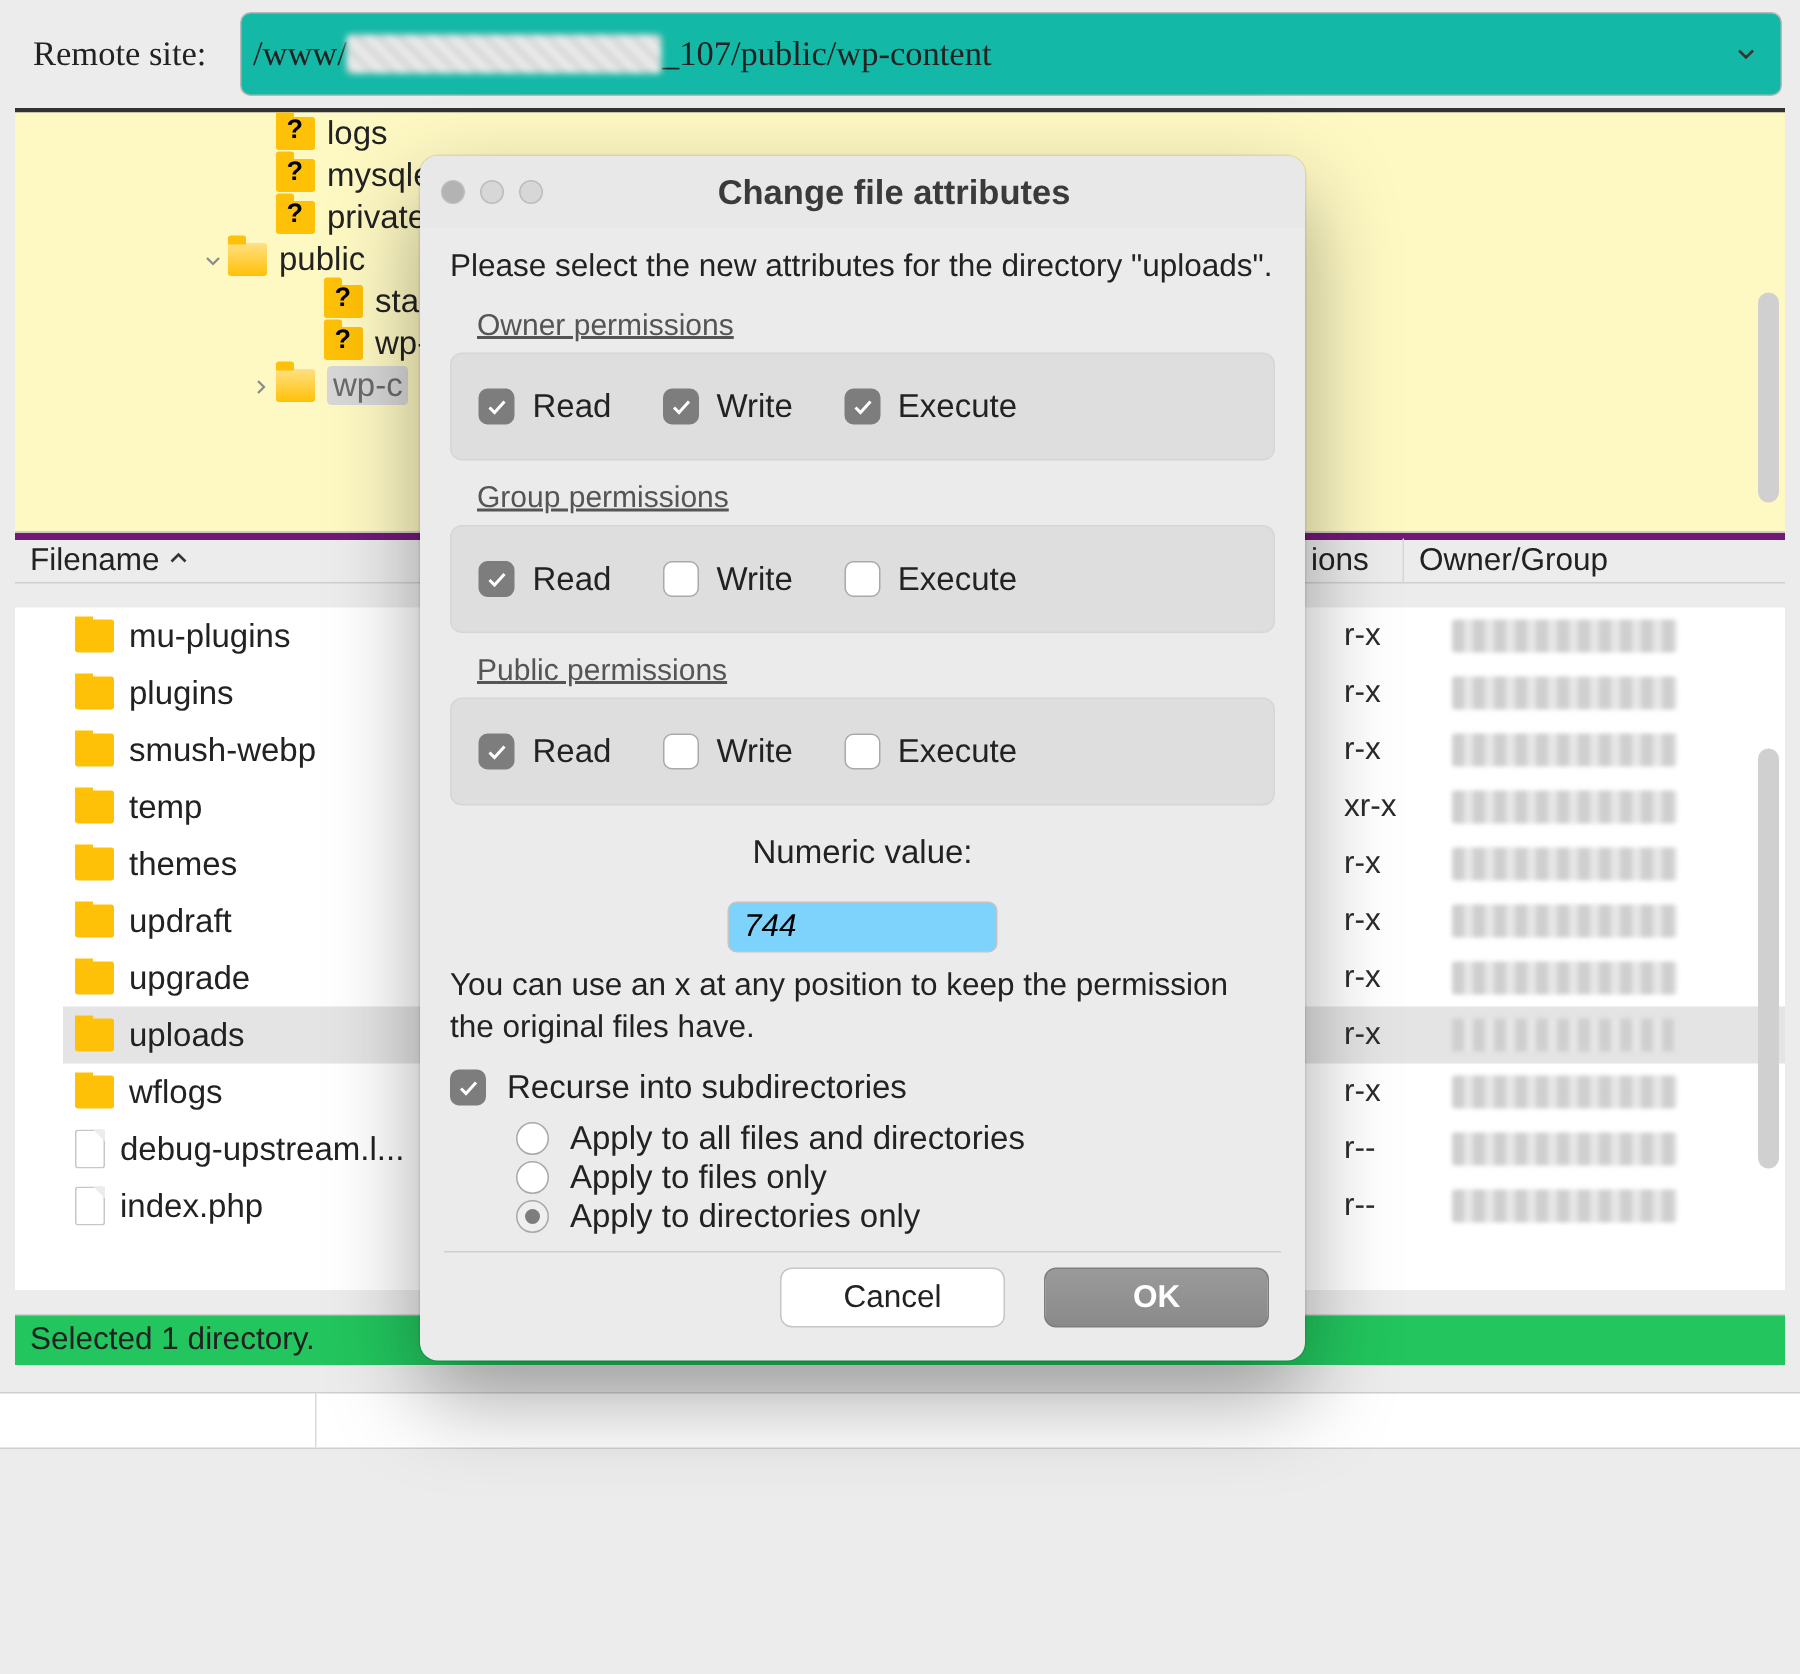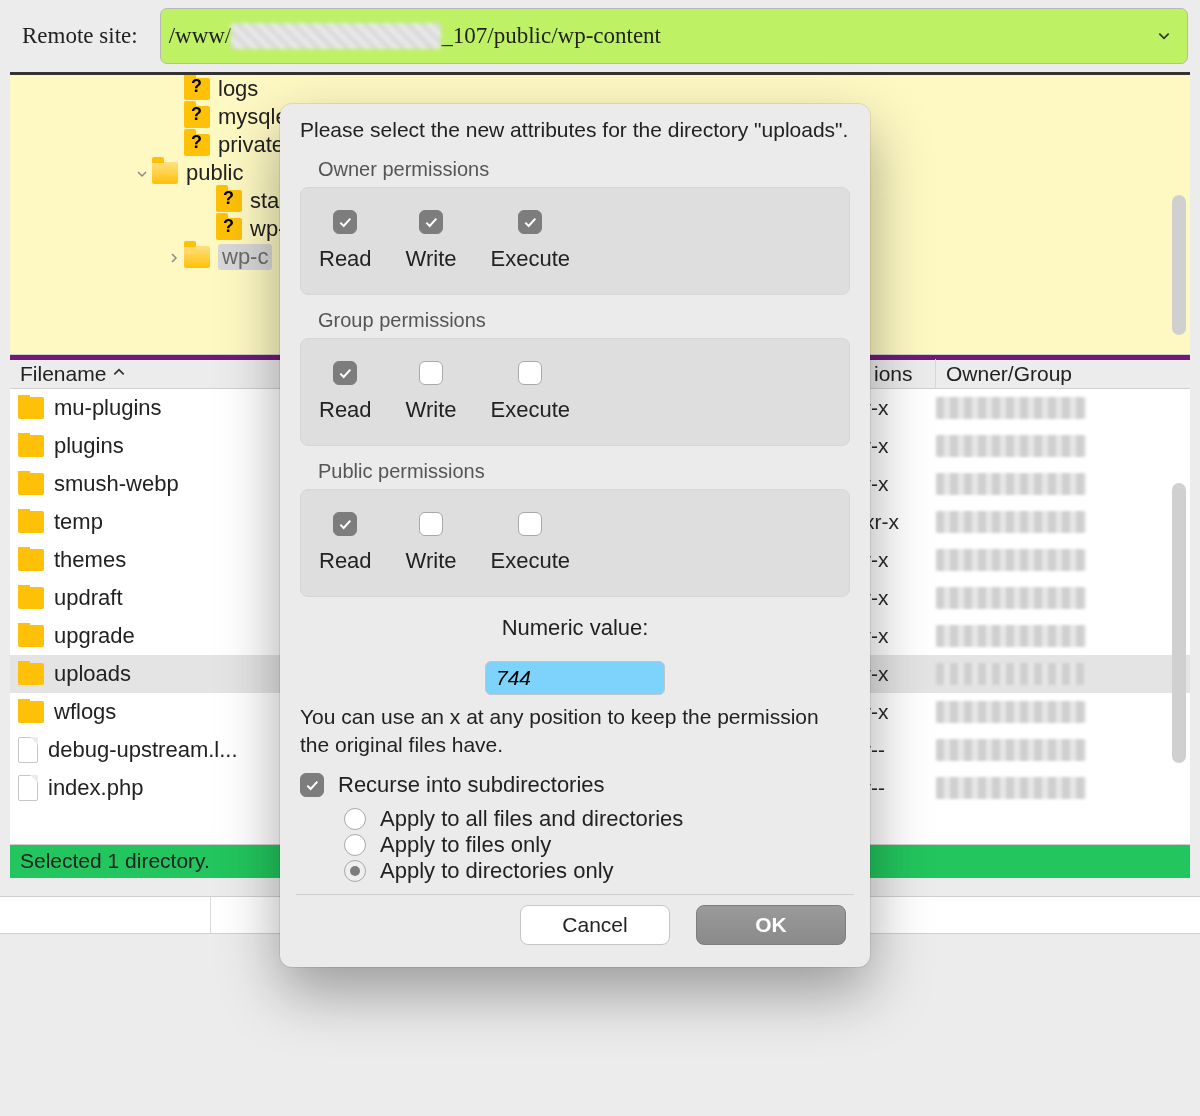--- a/index.html
+++ b/index.html
@@ -26,21 +26,21 @@
     padding: 8px 12px 6px 22px;
     gap: 22px;
     background: #ececec;
     font-family: Liberation Serif, serif;
   }
   .addr-label { font-size: 23px; color: #222; }
   .addr-box {
     flex: 1;
     display: flex;
     align-items: center;
-    background: #bef264;
+    background: #14b8a6;
     border: 1px solid #b8b8b8;
     border-radius: 7px;
     padding: 20px 8px;
     height: 56px;
   }
   .addr-text { font-size: 23px; white-space: nowrap; }
   .addr-mask {
     display: inline-block;
     width: 210px; height: 26px;
     background: repeating-linear-gradient(45deg,#d8d8d8 0 5px,#ececec 5px 10px);
@@ -124,24 +124,25 @@
     display:flex; align-items:center; gap:6px;
   }
   .col-filename { width: 854px; }
   .col-perm { width: 72px; overflow:hidden;}
   .col-owner { width: 180px; }
   .sort-caret { font-size:14px; }
 
   
   .file-list {
     background:#fff;
-    margin: 0 10px;
+    margin: 16px 10px;
     position: relative;
     height: 455px;
     overflow: hidden;
+    padding-left: 32px;
   }
   .file-scroll {
     position: absolute; right: 4px; top: 94px;
     width: 14px; height: 280px;
     background:#d0d0d0; border-radius:8px;
   }
   .file-row {
     display:flex; align-items:center;
     height: 38px;
     padding-left: 8px;
@@ -238,33 +239,33 @@
   .dlg-body {
     padding: 12px 20px 14px 20px;
     font-size: 21px;
     color:#222;
   }
   .dlg-lead { line-height:1.35; }
   .perm-group { margin-top: 14px; }
   .perm-caption {
     color:#555; font-size:20px;
     padding: 0 6px 6px 18px;
+    text-decoration: underline;
   }
   .perm-box {
     background:#dedede;
     border:1px solid #d6d6d6;
     border-radius:8px;
     padding: 22px 18px;
     display:flex; gap:34px; align-items:center;
   }
   .ck {
     display:flex; align-items:center; gap:12px;
     font-size:22px; color:#222;
     cursor:pointer;
-    flex-direction:column;
   }
   .ck-box {
     width:24px; height:24px; border-radius:6px;
     border:1px solid #a9a9a9; background:#fff;
     display:flex; align-items:center; justify-content:center;
   }
   .ck-box.on {
     background:#7d7d7d; border-color:#7d7d7d;
   }
   .ck-box.on svg { display:block; }
@@ -518,20 +519,28 @@
 
   <div class="statusbar">
     <span>Selected 1 directory.</span>
   </div>
 
   <div class="bottom-strip">
     <div class="seg"></div>
   </div>
 
   <div class="dialog">
+    <div class="dlg-titlebar">
+      <div class="traffic">
+        <div class="dot red"></div>
+        <div class="dot"></div>
+        <div class="dot"></div>
+      </div>
+      <div class="dlg-title">Change file attributes</div>
+    </div>
     <div class="dlg-body">
       <div class="dlg-lead">Please select the new attributes for the directory "uploads".</div>
 
       <div id="perm-host">
           <div class="perm-group">
             <div class="perm-caption">Owner permissions</div>
             <div class="perm-box">
               <div class="ck">
                 <span class="ck-box on">
                   <svg viewBox="0 0 24 24">

